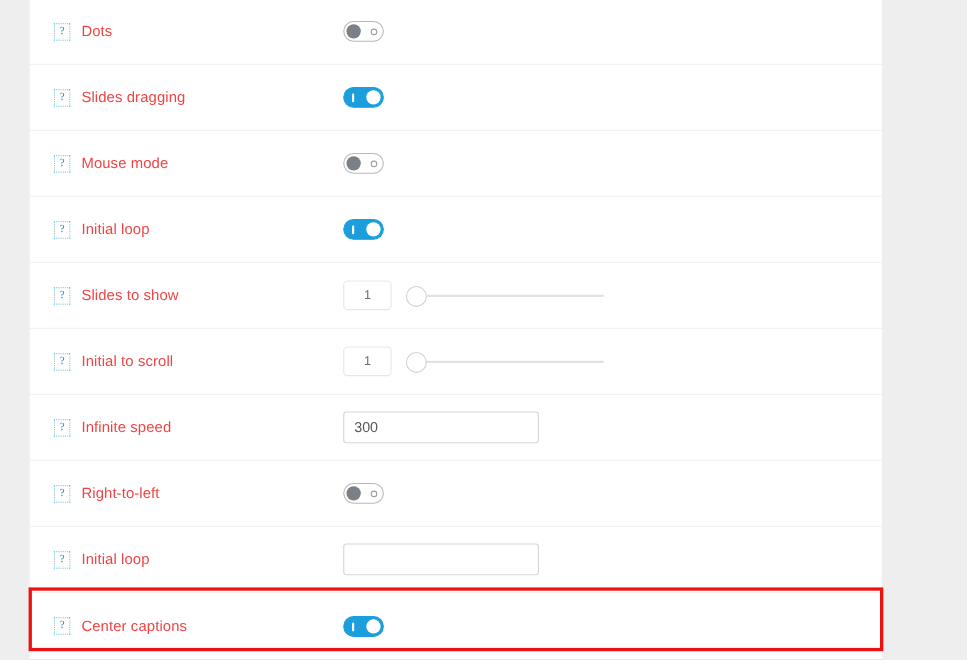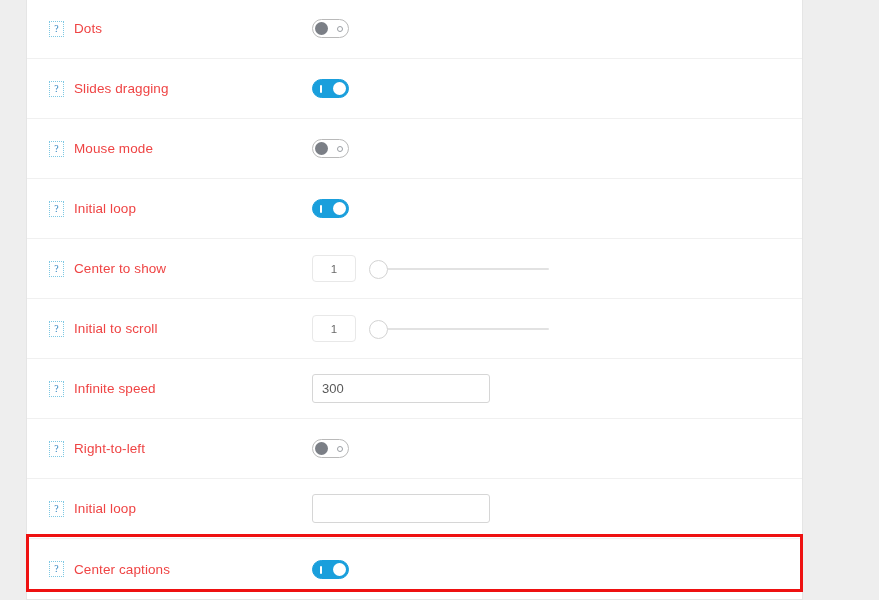--- a/index.html
+++ b/index.html
@@ -266,21 +266,21 @@
         <div class="row-control">
           <div class="toggle on">
             <span class="knob"></span>
             <span class="mark"></span>
           </div>
         </div>
       </div>
       <div class="setting-row">
         <div class="row-label-area">
           <span class="help-icon">?</span>
-          <span class="row-label">Center to show</span>
+          <span class="row-label">Slides to show</span>
         </div>
         <div class="row-control">
           <div class="slider-group">
             <div class="slider-number">1</div>
             <div class="slider-track-wrap">
               <div class="slider-track"></div>
               <div class="slider-handle"></div>
             </div>
           </div>
         </div>

